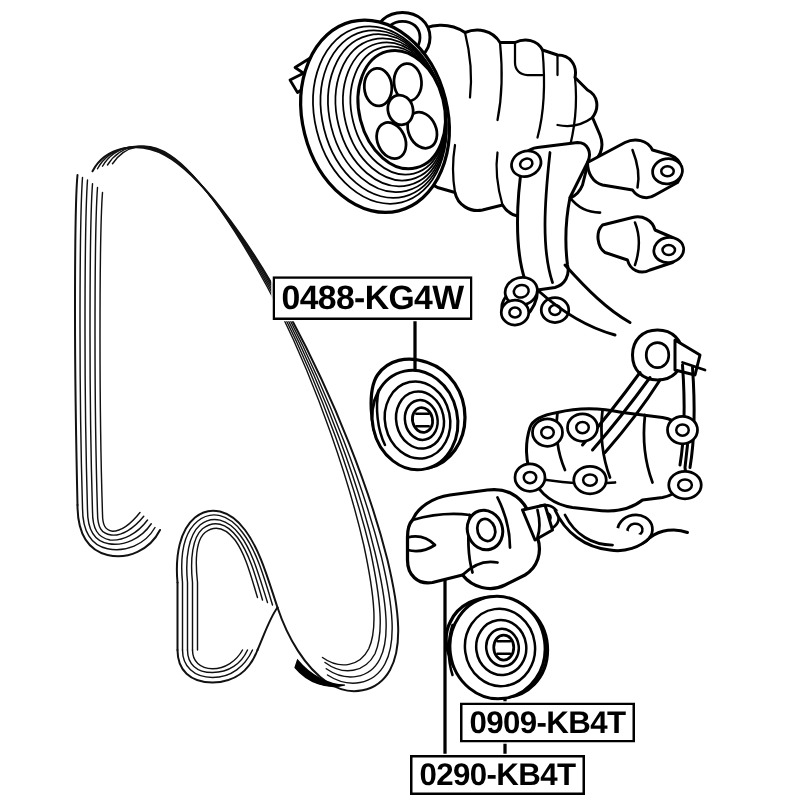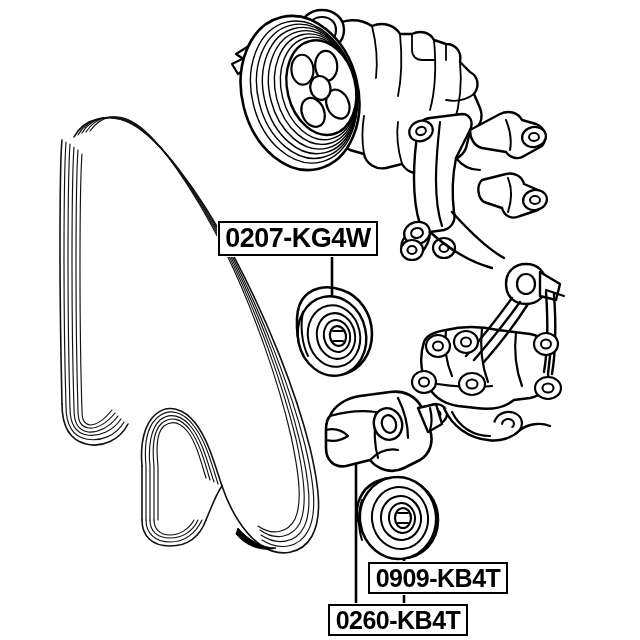--- a/index.html
+++ b/index.html
@@ -369,19 +369,19 @@
 
     <g>
       <line class="leader" x1="332" y1="256" x2="332" y2="296"></line>
       <line class="leader" x1="404" y1="558" x2="404" y2="562"></line>
       <line class="leader" x1="404" y1="594" x2="404" y2="604"></line>
       <line class="leader" x1="356" y1="464" x2="356" y2="604"></line>
     </g>
 
   </svg>
 
-  <div class="callout" id="callout-0488">0207-KG4W</div>
+  <div class="callout" id="callout-0488">0488-KG4W</div>
 
   <div class="callout" id="callout-0487">0909-KB4T</div>
 
-  <div class="callout" id="callout-0490">0260-KB4T</div>
+  <div class="callout" id="callout-0490">0290-KB4T</div>
 
 </div>
 
 </body></html>

